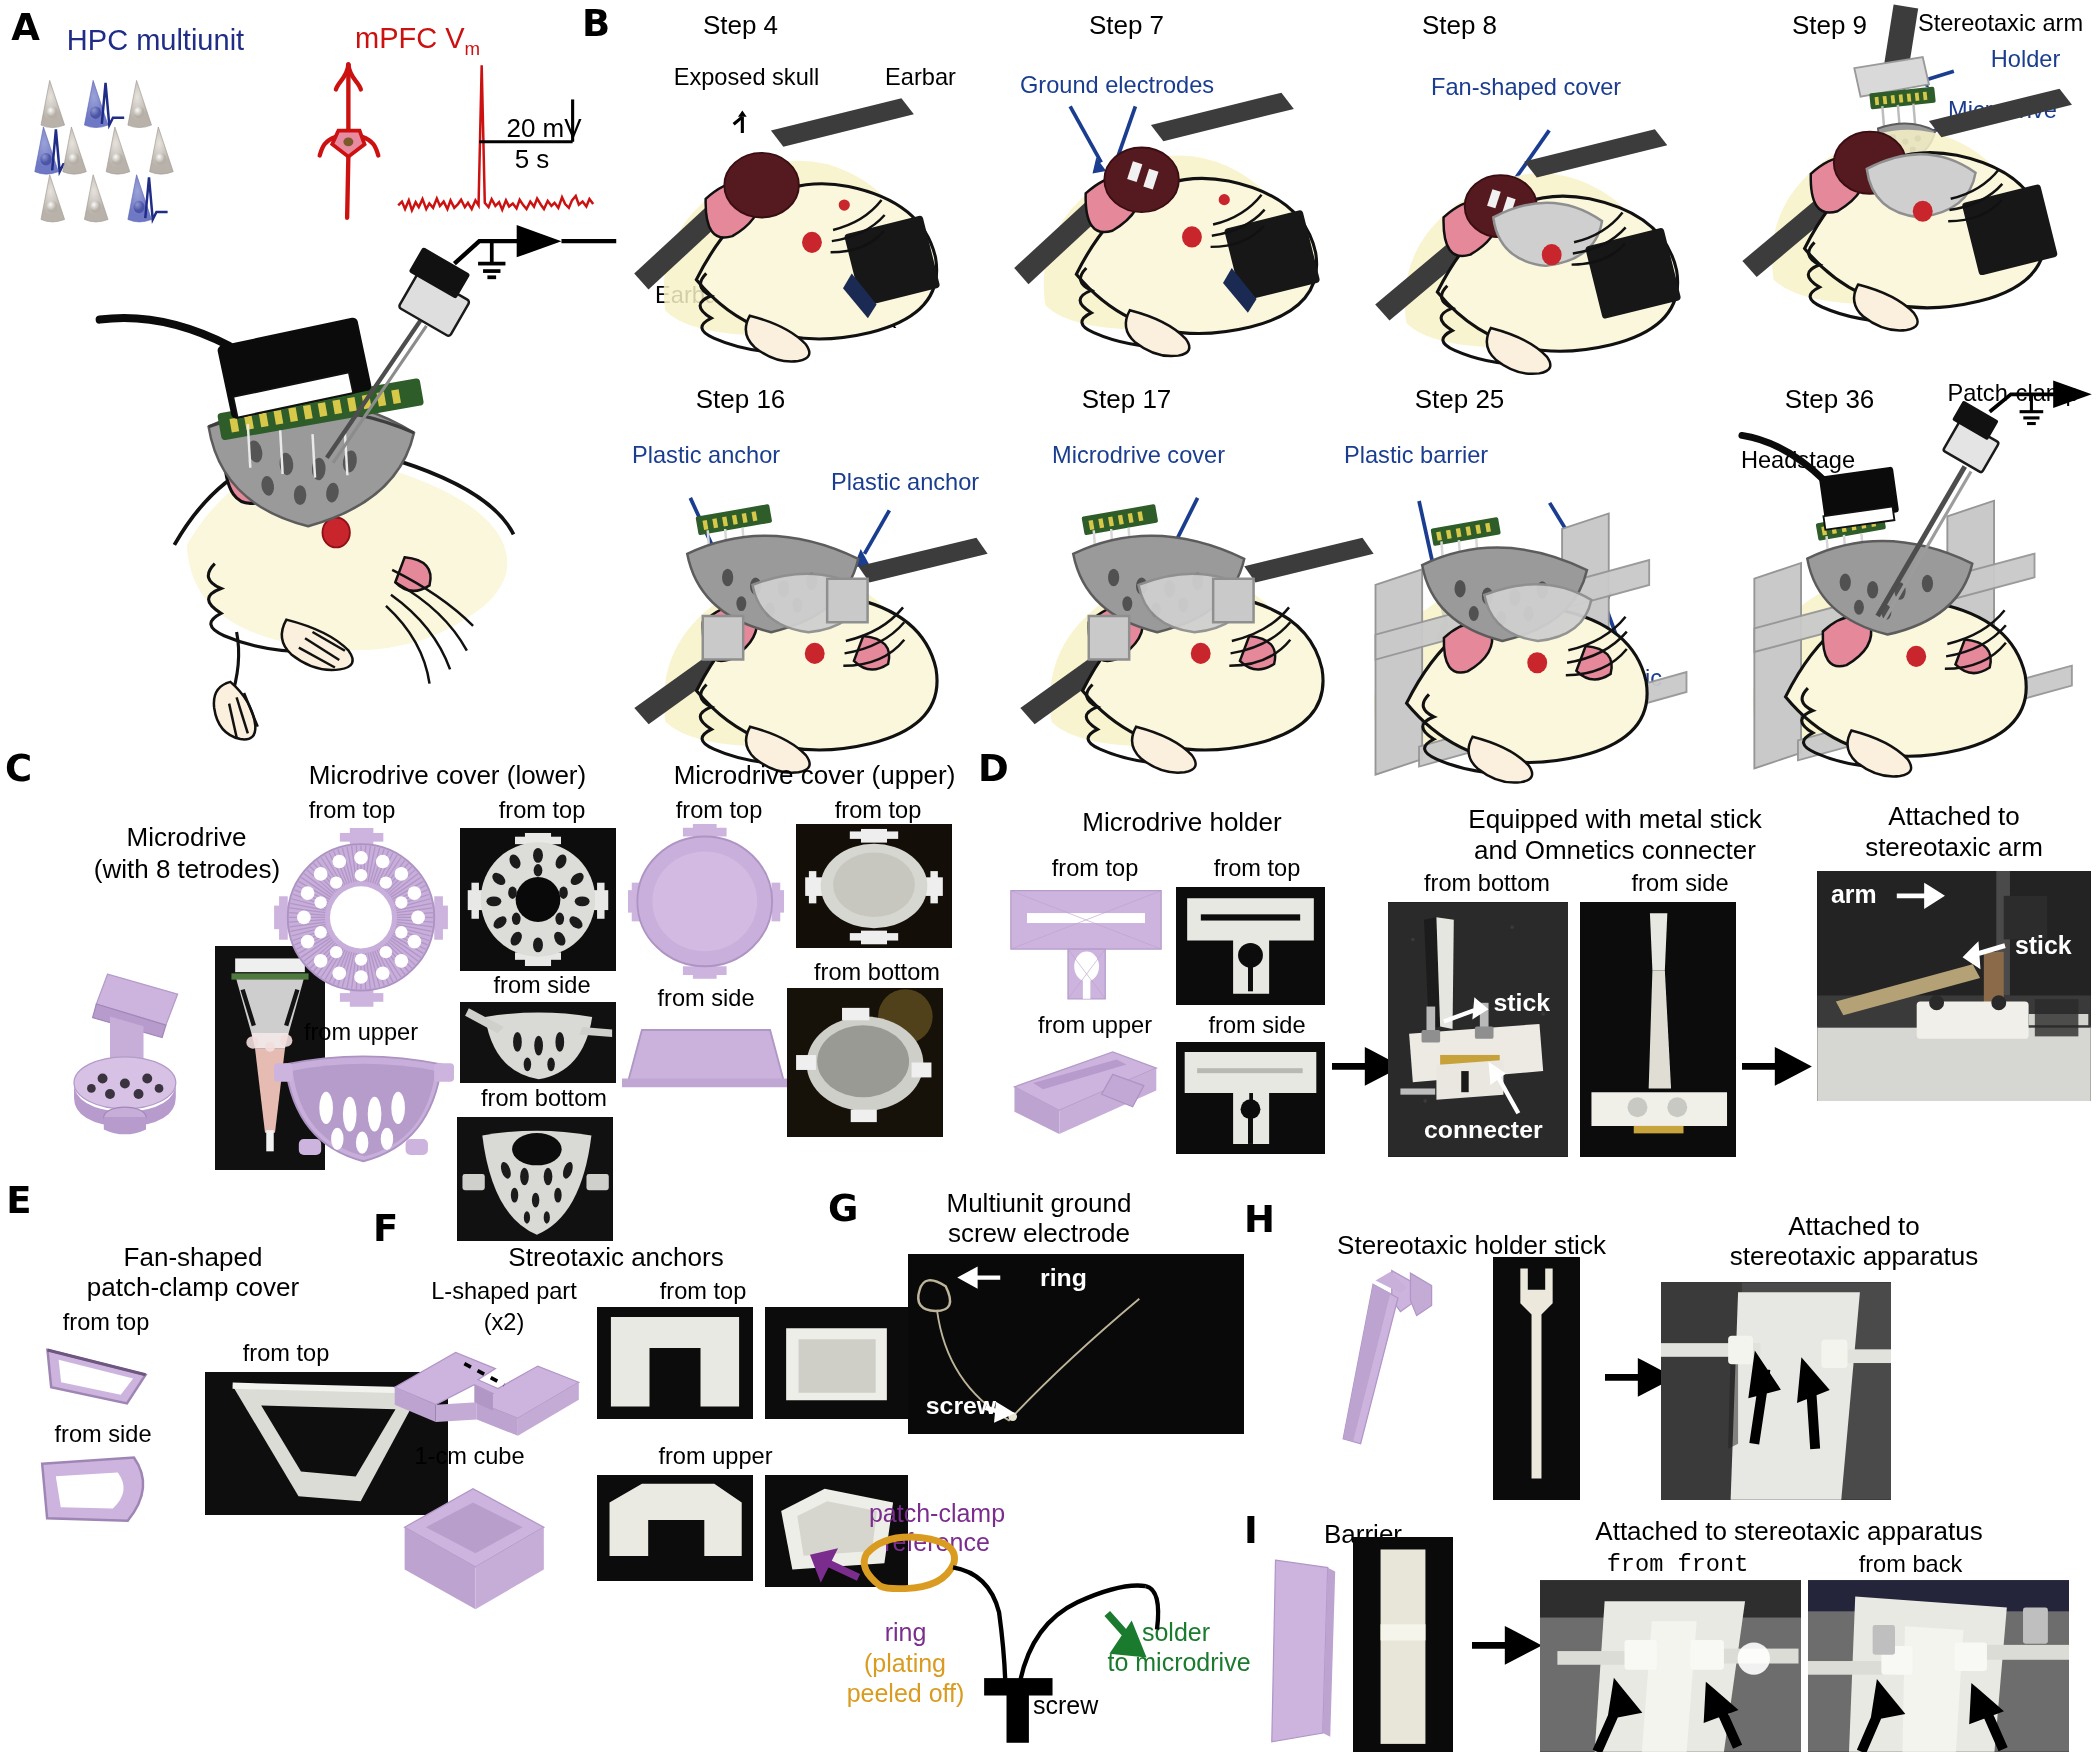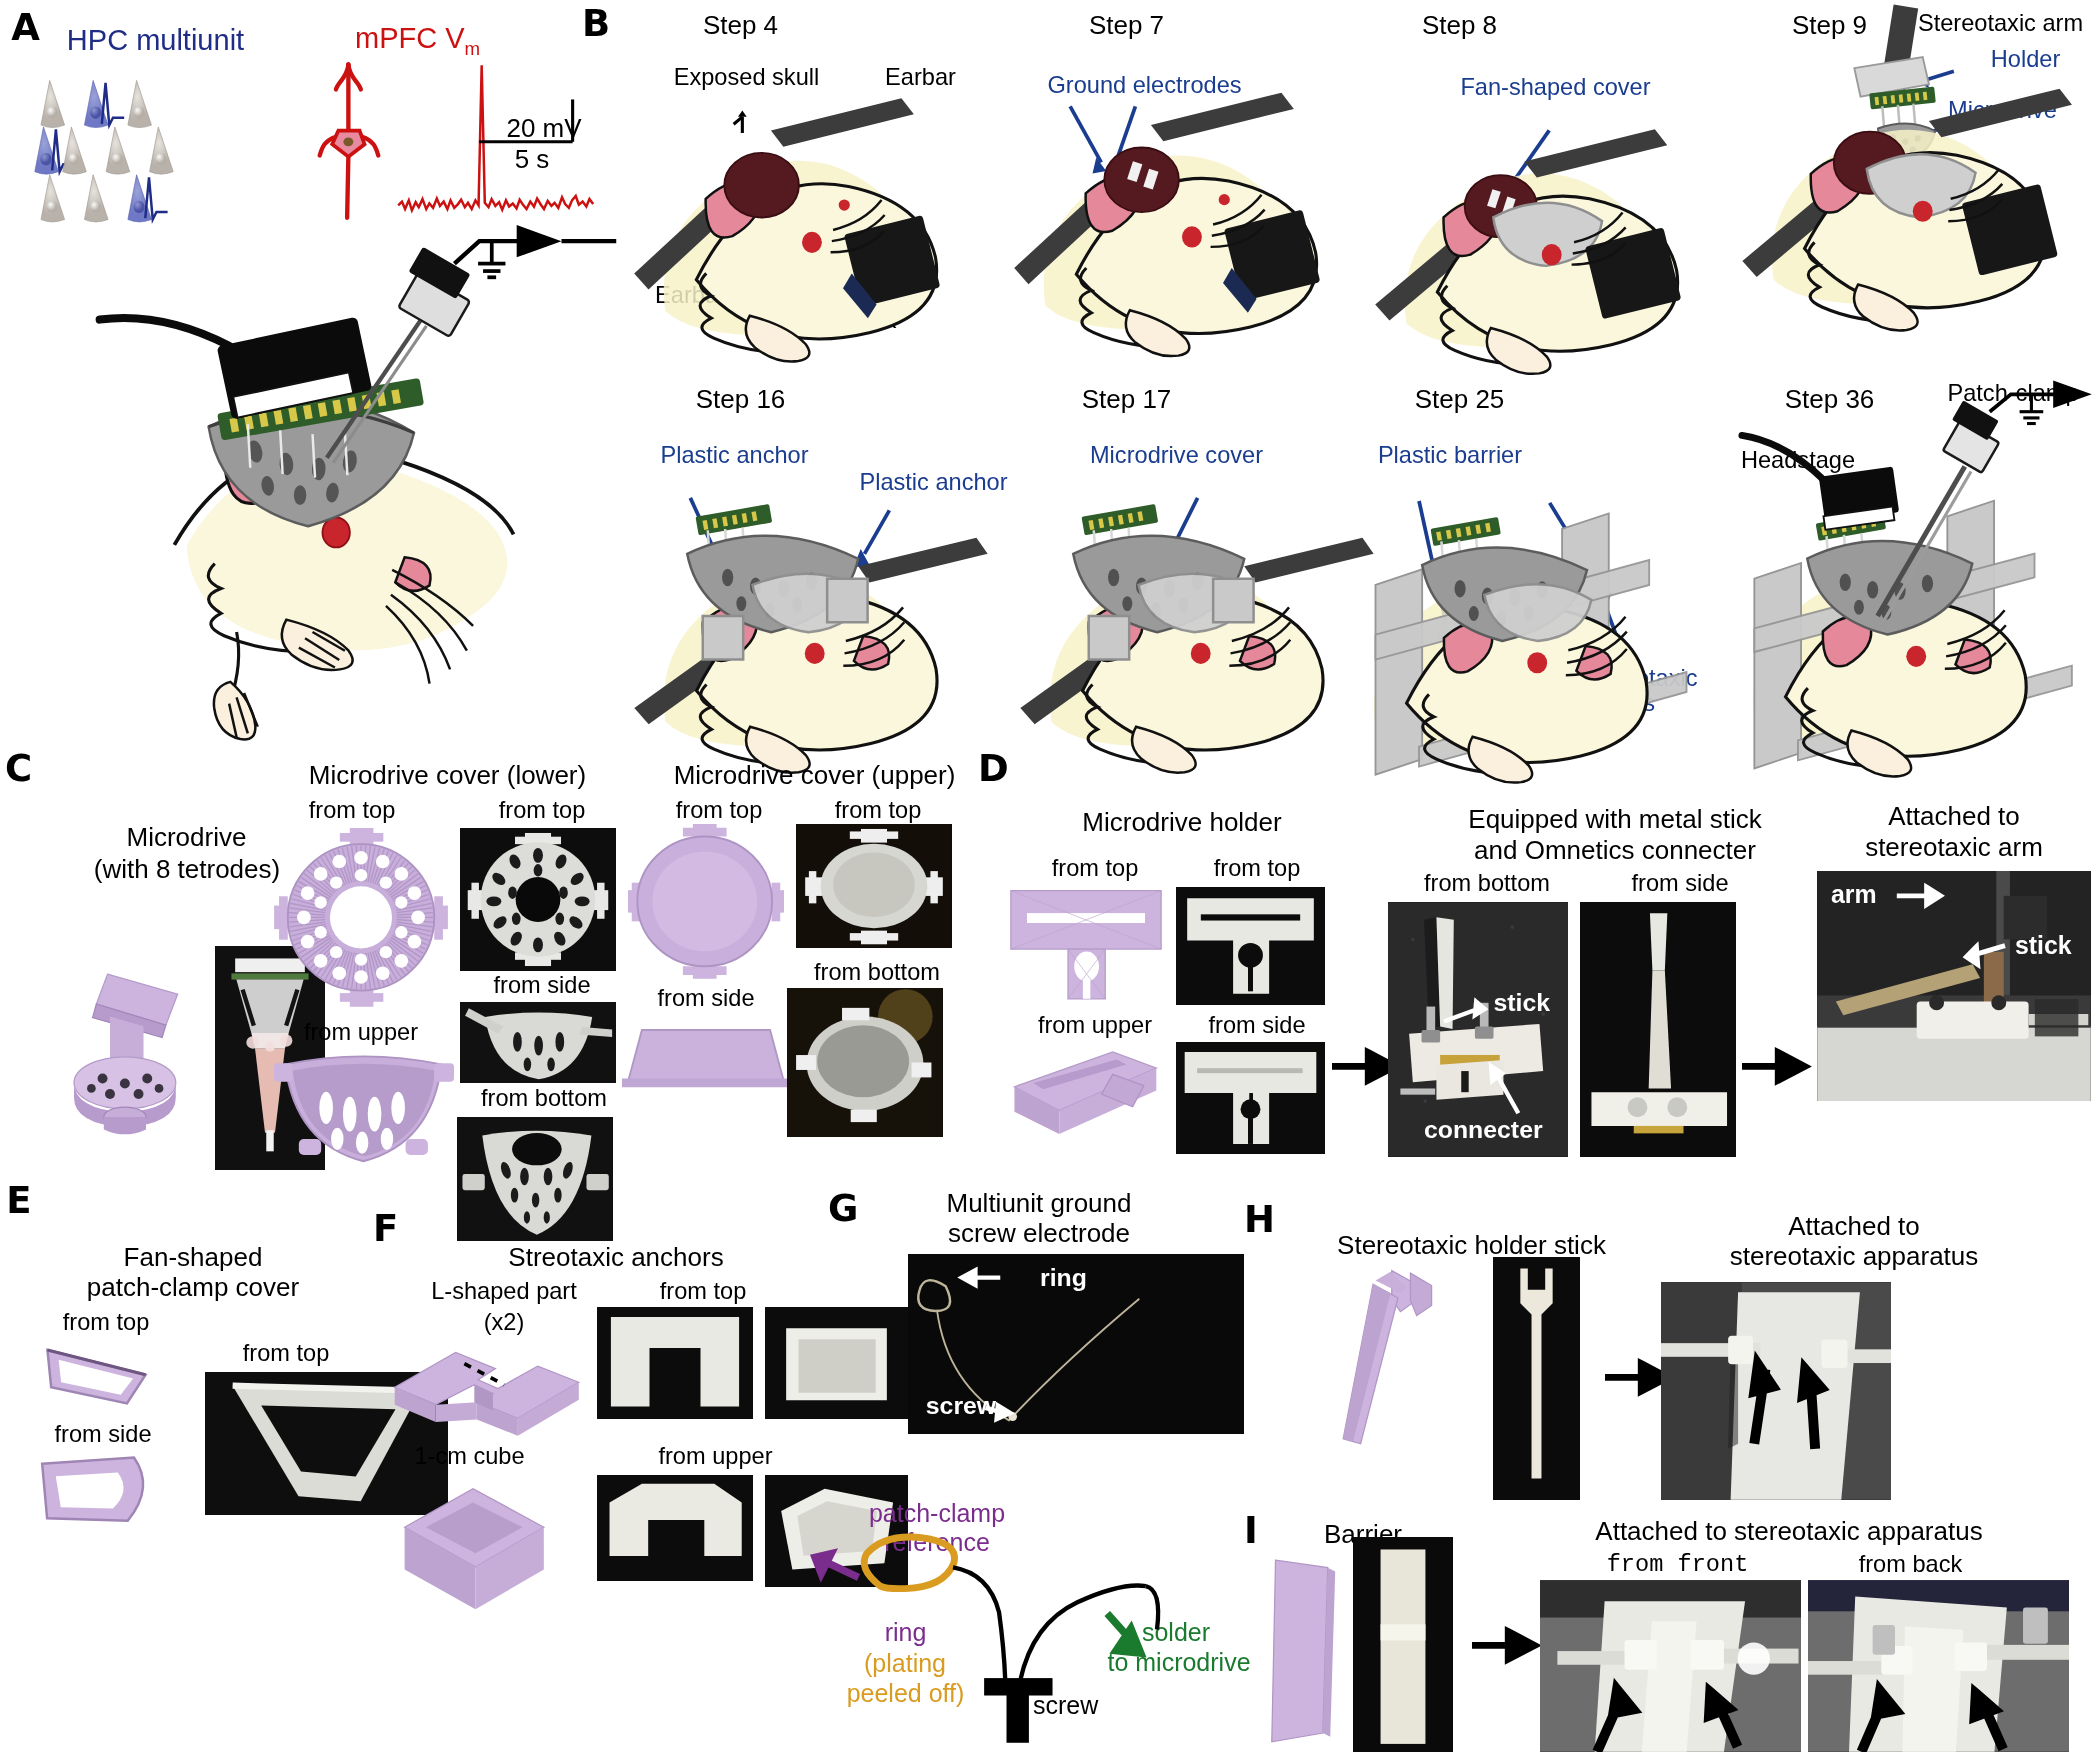--- a/index.html
+++ b/index.html
@@ -3,21 +3,21 @@
 <meta charset="utf-8">
 <style>
   html,body{margin:0;padding:0;background:#fff;}
   body{width:2097px;height:1752px;position:relative;font-family:"Liberation Sans",sans-serif;color:#000;overflow:hidden;}
   .fig{position:absolute;inset:0;}
   .abs{position:absolute;}
   .panel-letter{font-weight:bold;font-size:37px;line-height:1;font-family:"DejaVu Sans",sans-serif;}
   .ttl{font-size:26px;line-height:1.06;text-align:center;font-weight:400;}
   .ttl.big{font-size:29px;}
   .sub{font-size:23.6px;line-height:1.06;text-align:center;}
-  .anno{font-size:23.6px;line-height:1.06;color:#1a3d8f;text-align:center;font-weight:400;}
+  .anno{font-size:23.6px;line-height:1.06;color:#1a3d8f;text-align:left;font-weight:400;}
   .photo{background:#0d0d0d;position:absolute;overflow:hidden;}
   svg{display:block;overflow:visible;}
   .cap-white{fill:#fff;font-size:40px;font-family:"Liberation Sans",sans-serif;font-weight:bold;}
   .nowrap{white-space:nowrap;}
 </style>
 </head>
 <body>
 
 <div class="fig">
 

